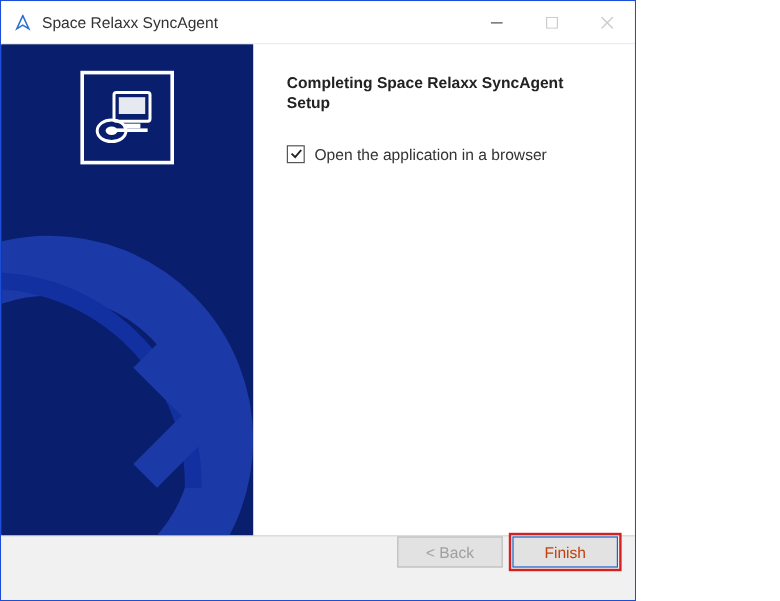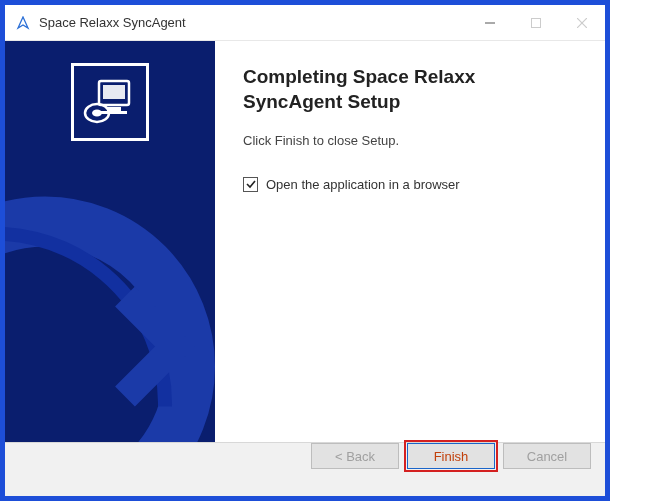--- a/index.html
+++ b/index.html
@@ -6,24 +6,24 @@
   body {
     margin: 0;
     padding: 0;
     font-family: "Segoe UI", Tahoma, sans-serif;
     background: #fff;
     width: 650px;
     height: 501px;
     overflow: hidden;
   }
   .window {
-    width: 610px;
+    width: 530px;
     height: 501px;
     background: #fff;
-    border: 5px solid #1d4ed8;
+    border: 1px solid #1d4ed8;
     display: flex;
     flex-direction: column;
   }
   .titlebar {
     height: 36px;
     display: flex;
     align-items: center;
     padding: 0 0 0 10px;
     border-bottom: 1px solid #e8e8e8;
     background: #fff;
@@ -80,21 +80,21 @@
     align-items: center;
     justify-content: center;
   }
   .main {
     flex: 1;
     padding: 24px 28px 10px 28px;
     background: #fff;
     color: #333;
   }
   .heading {
-    font-size: 19px;
+    font-size: 13px;
     font-weight: bold;
     color: #222;
     line-height: 1.3;
     margin-bottom: 18px;
   }
   .body-text {
     font-size: 13px;
     color: #444;
     line-height: 1.4;
     margin-bottom: 16px;
@@ -196,31 +196,29 @@
           <rect x="26" y="34" width="14" height="4" fill="#fff"></rect>
           <rect x="20" y="38" width="26" height="3" fill="#fff"></rect>
           <ellipse cx="16" cy="40" rx="12" ry="9" fill="none" stroke="#fff" stroke-width="2.5"></ellipse>
           <ellipse cx="16" cy="40" rx="5" ry="3.5" fill="#fff"></ellipse>
         </svg>
       </div>
     </div>
 
     <div class="main">
       <div class="heading">Completing Space Relaxx SyncAgent Setup</div>
-      <div class="body-text">Click Finish to close Setup.</div>
       <div class="checkbox-row">
         <span class="checkbox">
           <svg width="12" height="12" viewBox="0 0 12 12">
             <path d="M2 6 L5 9 L10 3" fill="none" stroke="#222" stroke-width="1.6"></path>
           </svg>
         </span>
         <span>Open the application in a browser</span>
       </div>
     </div>
   </div>
 
   <div class="footer">
     <div class="btn disabled">&lt; Back</div>
     <div class="btn primary">Finish</div>
-    <div class="btn disabled">Cancel</div>
   </div>
 
 </div>
 
 </body></html>

